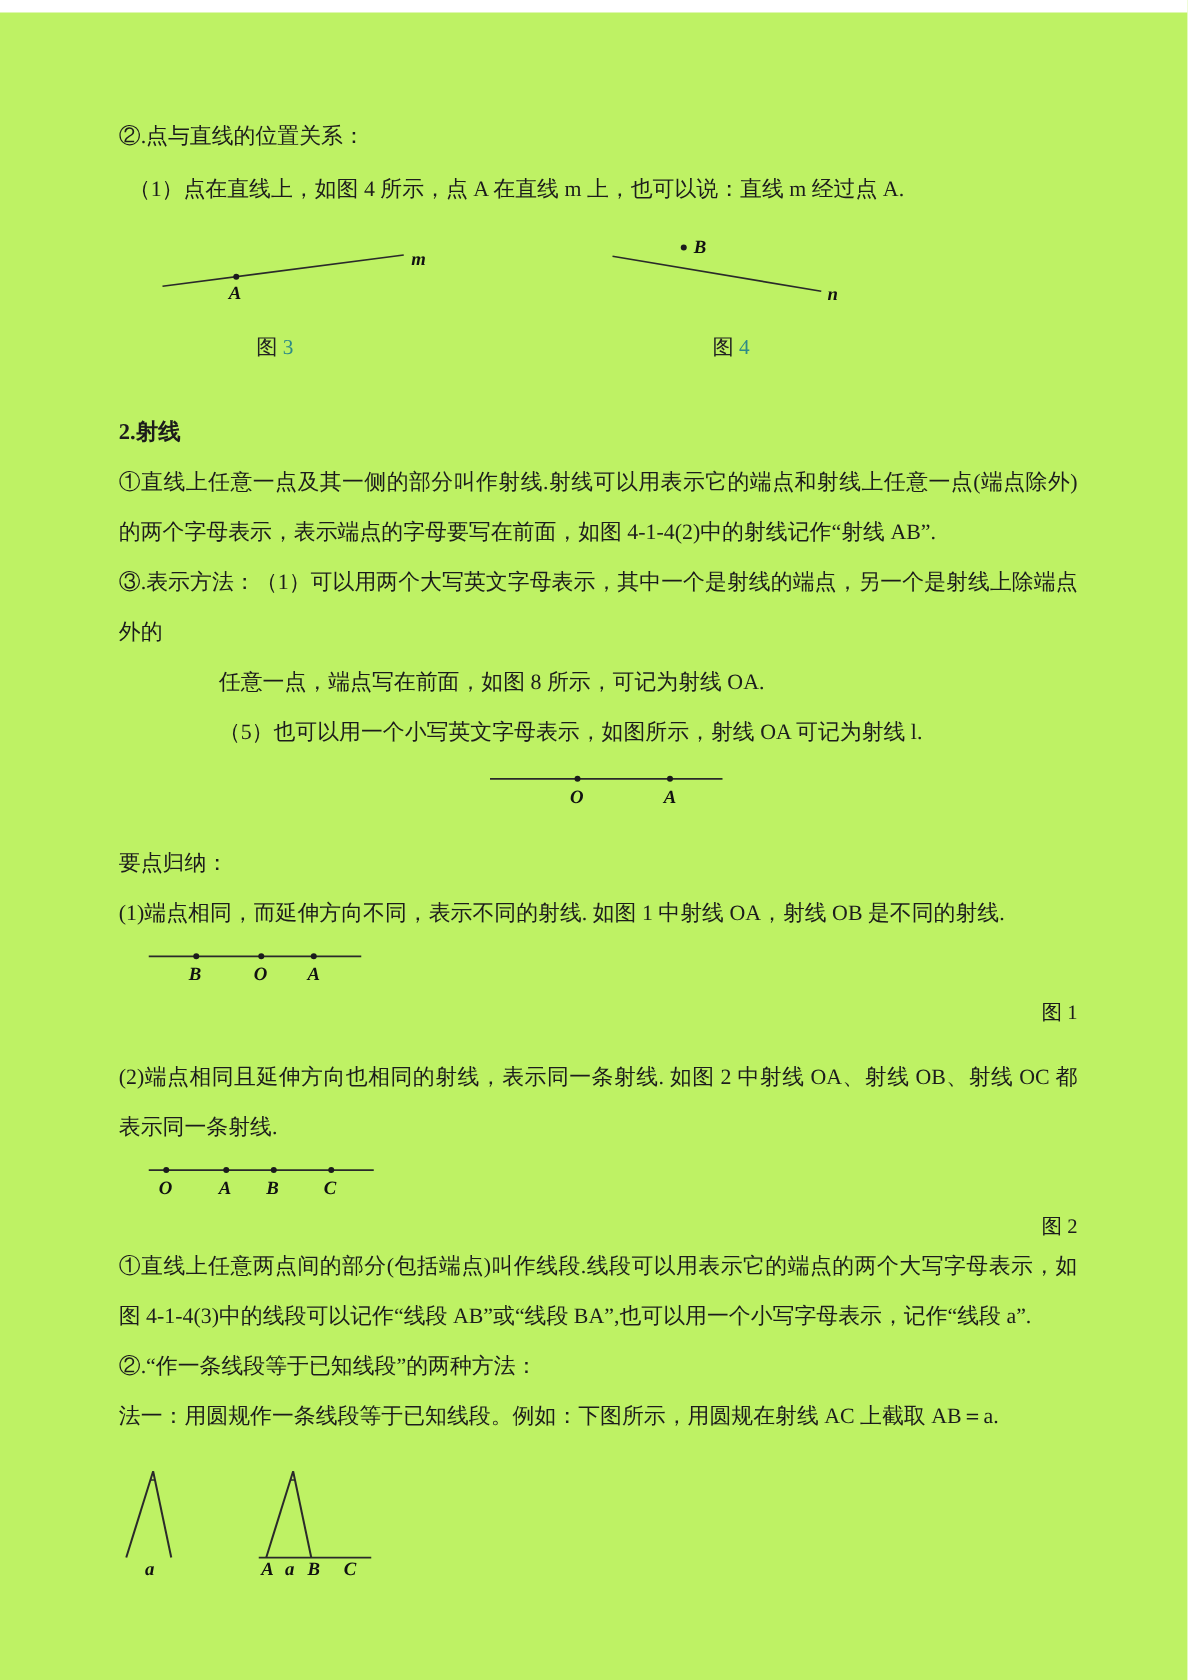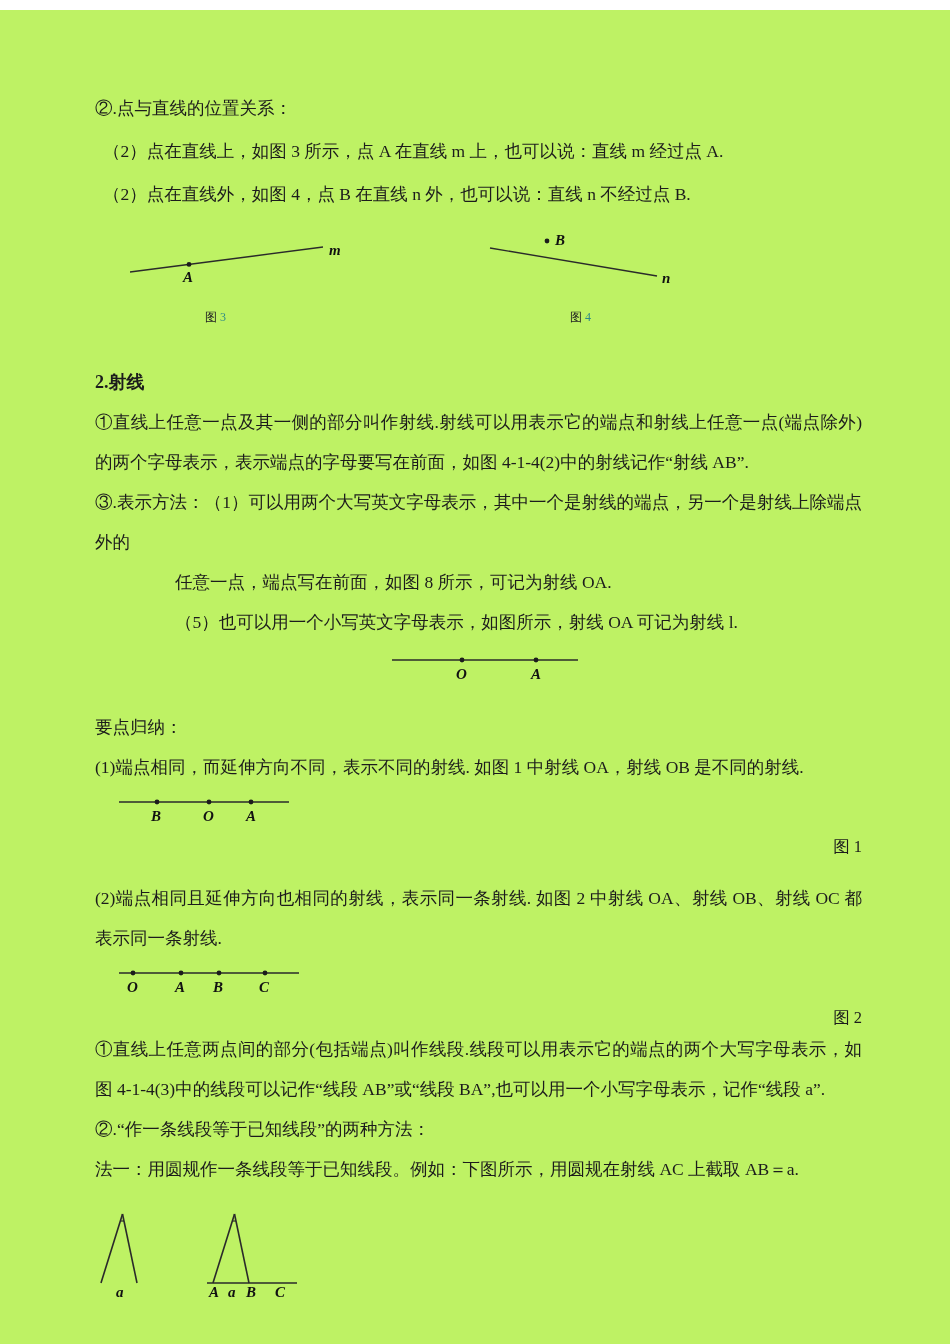--- a/index.html
+++ b/index.html
@@ -36,21 +36,21 @@
   }
   .fig-row {
     display: flex;
     align-items: flex-start;
     margin: 18px 0 0 30px;
   }
   figure { margin: 0; }
   .fig3-wrap { width: 300px; }
   .fig4-wrap { margin-left: 60px; }
   .fig-caption {
-    font-size: 12px;
+    font-size: 17px;
     color: #222;
     margin-top: 14px;
   }
   .cap-center3 { margin-left: 80px; }
   .cap-center4 { margin-left: 85px; }
   .cap-num { color: #2e8b87; }
   .svg-label-b {
     font-family: "Liberation Serif", "DejaVu Serif", serif;
     font-style: italic;
     font-weight: bold;
@@ -71,22 +71,21 @@
   }
   .compass2 { margin-left: 38px; }
   line, path { stroke: #2a2a2a; }
 </style>
 </head>
 <body>
 
 <div class="page">
 
   <p class="para">②.点与直线的位置关系：</p>
-  <p class="para indent1 gap-s">（2）点在直线上，如图 3 所示，点 A 在直线 m 上，也可以说：直线 m 经过点 A.</p>
-  <p class="para indent1 gap-s">（2）点在直线外，如图 4，点 B 在直线 n 外，也可以说：直线 n 不经过点 B.</p>
+  <p class="para indent1 gap-s">（1）点在直线上，如图 4 所示，点 A 在直线 m 上，也可以说：直线 m 经过点 A.</p>
 
   <div class="fig-row">
     <figure class="fig3-wrap">
       <svg width="230" height="58" viewBox="0 0 230 58">
         <line x1="5" y1="40" x2="198" y2="15" stroke-width="1.4"></line>
         <circle cx="64" cy="32.4" r="2.4" fill="#1c1c1c" stroke="none"></circle>
         <text class="svg-label-b" x="58" y="50">A</text>
         <text class="svg-label-b" x="204" y="23">m</text>
       </svg>
       <figcaption class="fig-caption cap-center3"><span>图</span> <span class="cap-num">3</span></figcaption>

